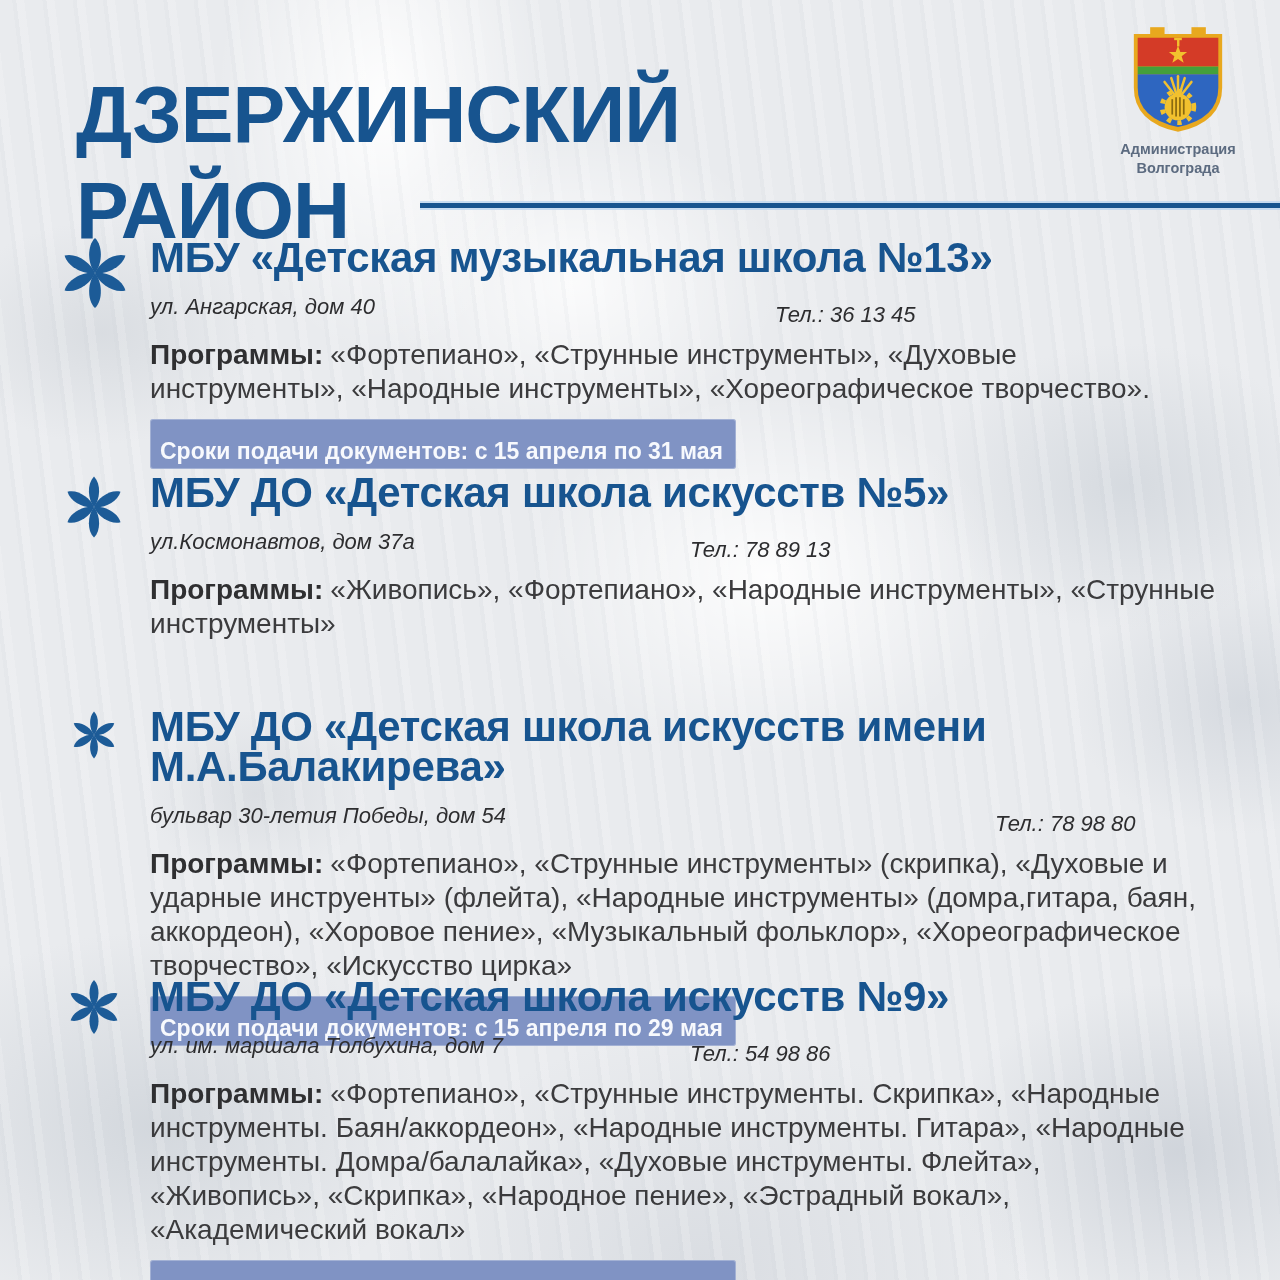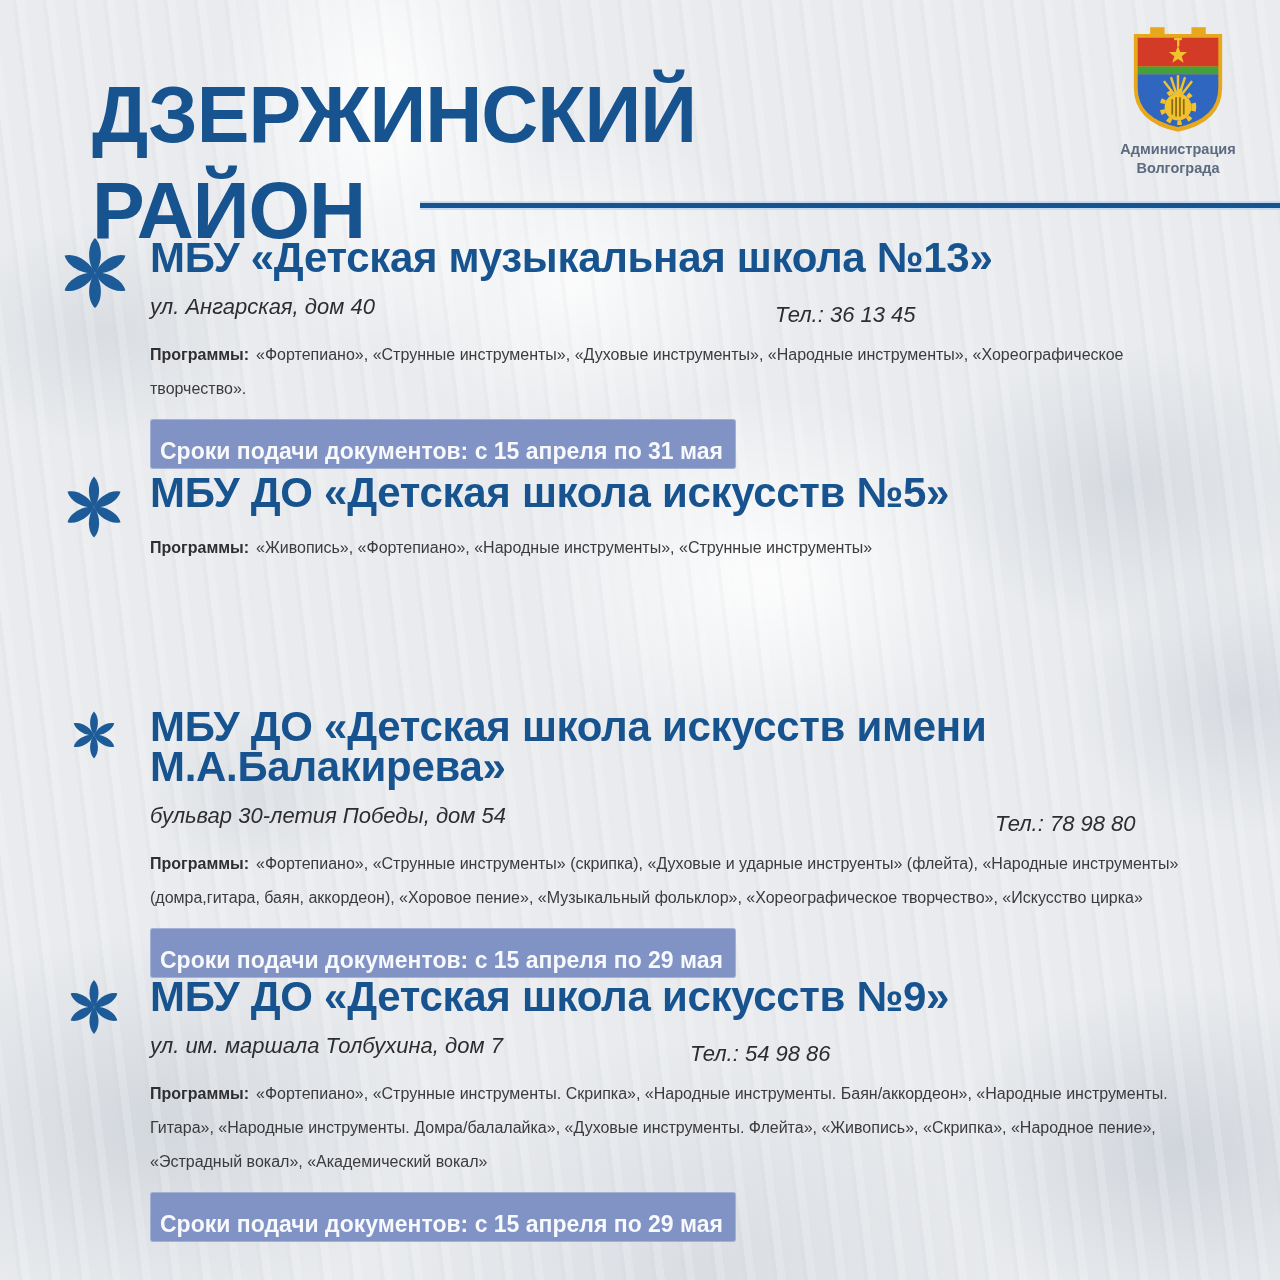--- a/index.html
+++ b/index.html
@@ -26,21 +26,21 @@
     content:"";position:absolute;inset:0;pointer-events:none;
     background:repeating-linear-gradient(83deg,
       rgba(255,255,255,0) 0 18px,
       rgba(198,204,211,.10) 18px 22px,
       rgba(255,255,255,.16) 22px 30px);
     mix-blend-mode:normal;
   }
 
   
   .main-title{
-    position:absolute;left:92px;top:14px;
+    position:absolute;left:76px;top:14px;
     color:#17548f;font-weight:700;font-size:79px;line-height:96px;
     letter-spacing:-1px;
   }
   .title-underline{
     position:absolute;left:420px;right:0;top:203px;height:5px;
     background:#17548f;
     box-shadow:0 -2px 0 rgba(190,215,240,.8), 0 2px 0 rgba(190,215,240,.8);
   }
   .logo{
     position:absolute;left:1102px;top:26px;width:152px;text-align:center;
@@ -63,21 +63,21 @@
     letter-spacing:-0.3px;
   }
   .entry-meta{
     position:relative;margin-top:16px;height:26px;
     font-style:italic;color:#2d2d2f;font-size:22px;line-height:26px;
   }
   .phone{position:absolute;top:8px;white-space:nowrap;}
   .e1 .phone{left:625px;} .e2 .phone{left:540px;}
   .e3 .phone{left:845px;} .e4 .phone{left:540px;}
   .programs{
-    margin-top:18px;color:#3b3b3d;font-size:16px;line-height:34px;
+    margin-top:18px;color:#3b3b3d;font-size:28px;line-height:34px;
   }
   .programs .label{font-weight:700;color:#2f2f31;margin-right:7px;}
   .deadline-badge{
     display:inline-block;margin-top:13px;
     background:#8093c4;color:#f7f9fd;
     font-weight:700;font-size:23px;line-height:28px;
     padding:18px 13px 4px 10px;border-radius:3px;
     box-shadow:inset 0 0 0 1px rgba(255,255,255,.28);
   }
 </style>
@@ -145,20 +145,24 @@
       <span class="label">Программы:</span><span>«Фортепиано», «Струнные инструменты», «Духовые инструменты», «Народные инструменты», «Хореографическое творчество».</span>
     </div>
     <div class="deadline-badge">Сроки подачи документов: с 15 апреля по 31 мая</div>
   </section>
 
   <section class="entry e2">
     <svg class="flower" viewBox="0 0 100 100">
         <use href="#flower6"></use>
       </svg>
     <h2 class="entry-name">МБУ ДО «Детская школа искусств №5»</h2>
+    <div class="entry-meta">
+      <span class="address">ул.Космонавтов,  дом 37а</span>
+      <span class="phone">Тел.: 78 89 13</span>
+    </div>
     <div class="programs">
       <span class="label">Программы:</span><span>«Живопись»,  «Фортепиано»,  «Народные инструменты», «Струнные инструменты»</span>
     </div>
   </section>
 
   <section class="entry e3">
     <svg class="flower" viewBox="0 0 100 100">
         <use href="#flower6"></use>
       </svg>
     <h2 class="entry-name">МБУ ДО «Детская школа искусств имени М.А.Балакирева»</h2>

